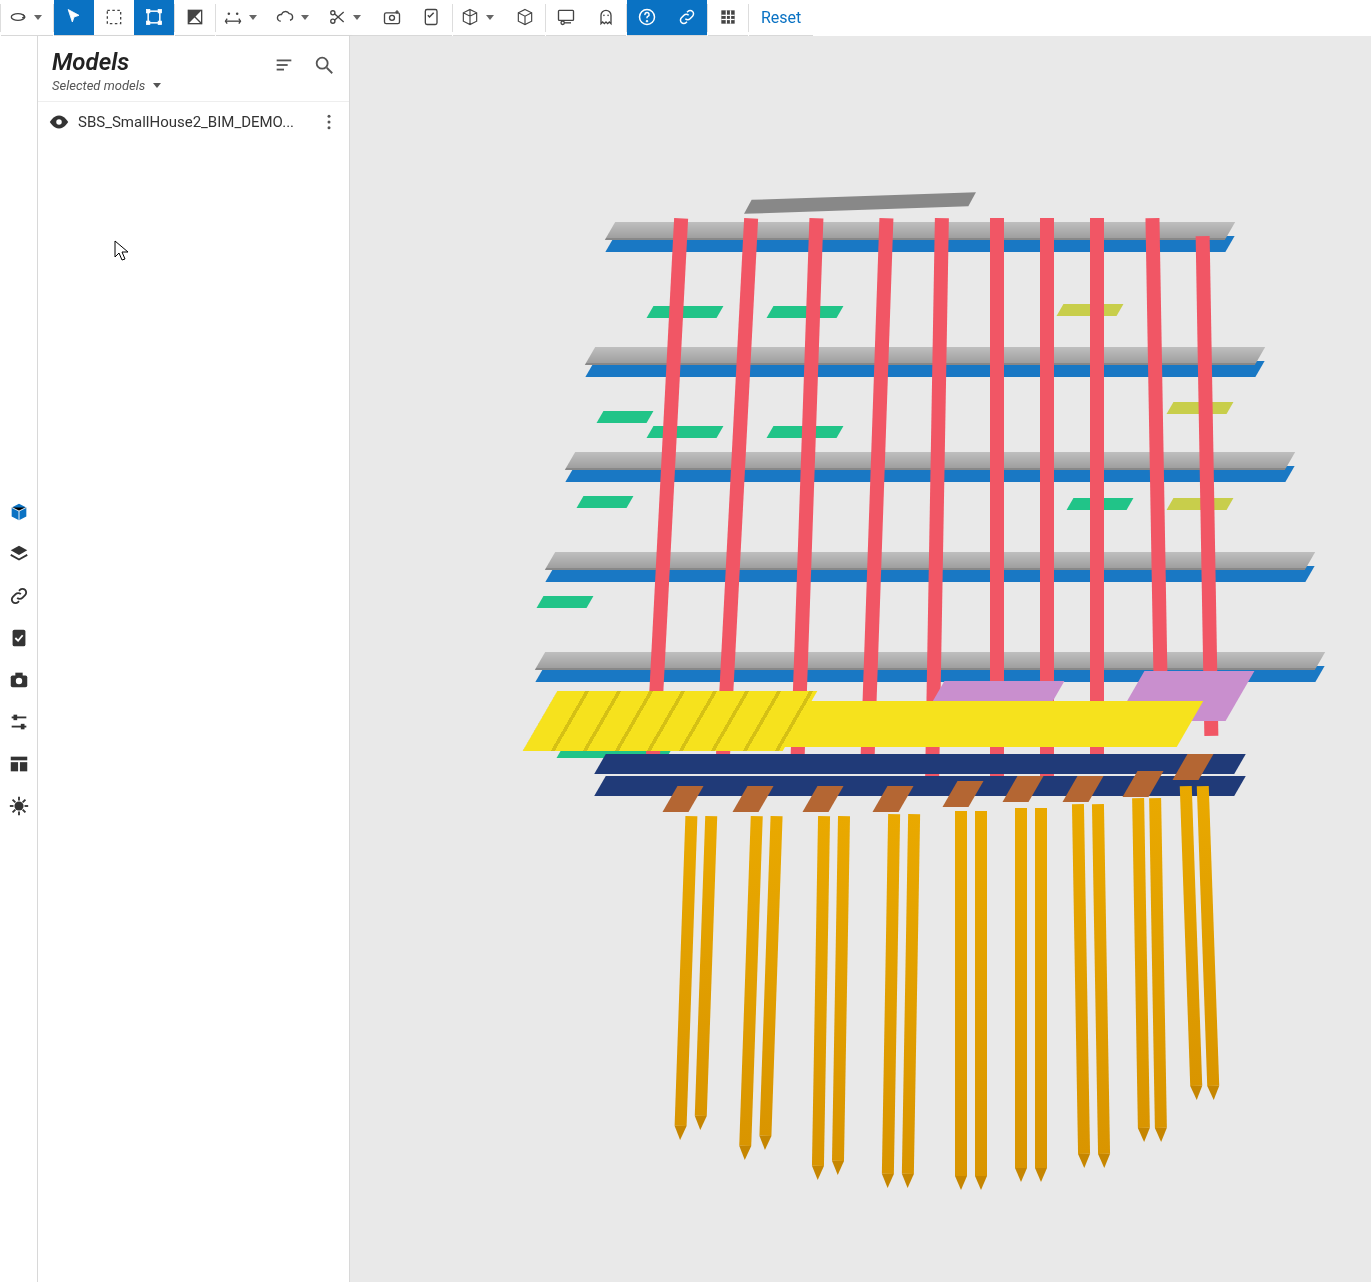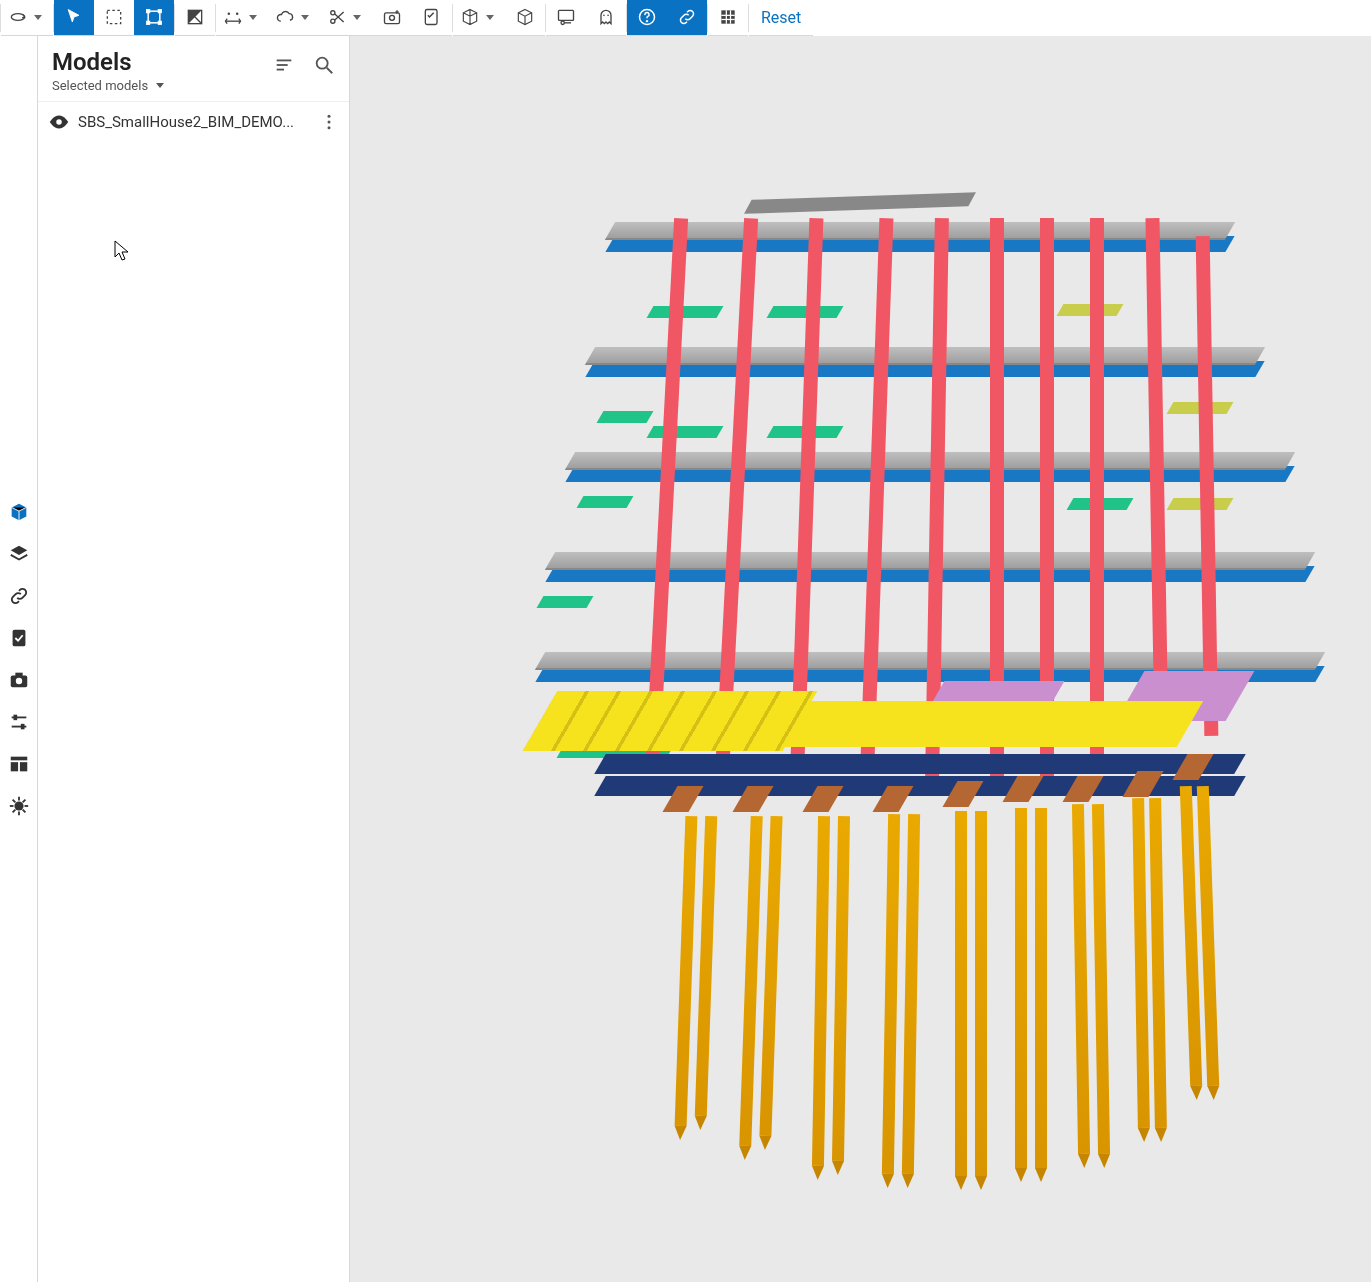--- a/index.html
+++ b/index.html
@@ -51,21 +51,21 @@
   
   .side-panel {
     position: absolute; left: 38px; top: 36px; width: 312px; bottom: 0;
     background: #fff; border-right: 1px solid #d8d8d8; display: flex; flex-direction: column;
     box-shadow: 2px 0 3px rgba(0,0,0,0.04);
   }
   .panel-head {
     padding: 12px 14px 8px 14px; display: flex; align-items: flex-start; justify-content: space-between;
     border-bottom: 1px solid #eee;
   }
-  .panel-head .left { display: flex; flex-direction: column; gap: 2px; }
+  .panel-head .left { display: flex; flex-direction: column; gap: 2px; font-style: italic; }
   .panel-title { font-size: 24px; font-weight: 600; color: #222; }
   .panel-sub { font-size: 13px; color: #555; display: flex; align-items: center; gap: 8px; cursor: pointer; }
   .panel-sub .tri { width: 0; height: 0; border-left: 4px solid transparent; border-right: 4px solid transparent; border-top: 5px solid #555; }
   .panel-head .right { display: flex; align-items: center; gap: 18px; padding-top: 6px; }
   .panel-head .right .ic { cursor: pointer; color: #555; }
 
   .model-list { flex: 1; overflow: auto; }
   .model-item { height: 40px; display: flex; align-items: center; padding: 0 10px; gap: 8px; font-size: 15px; color: #333; }
   .model-item .vis { color: #333; display: flex; cursor: pointer; }
   .model-item .name { flex: 1; white-space: nowrap; overflow: hidden; text-overflow: ellipsis; }

